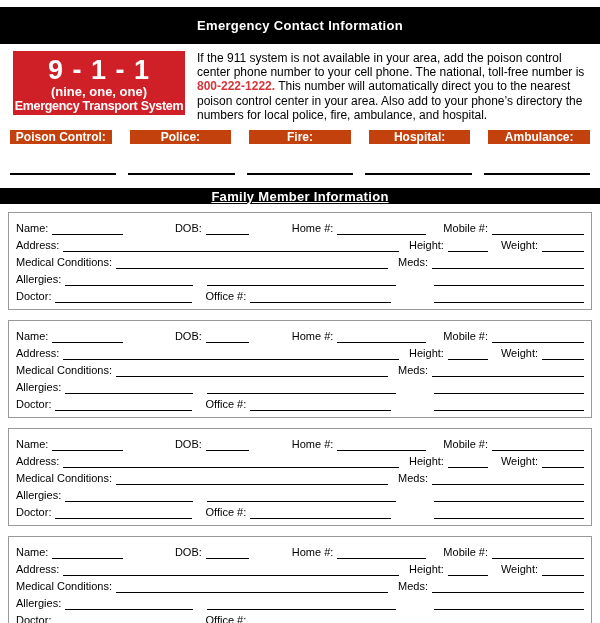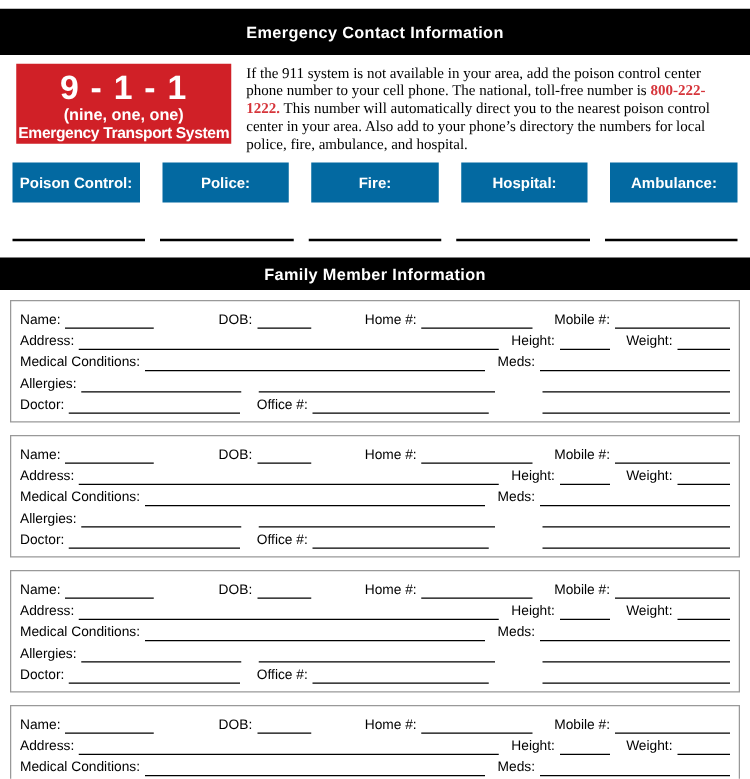--- a/index.html
+++ b/index.html
@@ -11,44 +11,44 @@
     font-family: "Liberation Sans", "DejaVu Sans", sans-serif;
     color: #000;
   }
   .bar {
     background: #000;
     color: #fff;
     height: 37px;
     display: flex; align-items: center; justify-content: center;
     font-size: 13px; font-weight: bold; letter-spacing: .3px;
   }
-  .family-bar { height: 26px; margin-top: 13px; }
+  .family-bar { height: 16px; margin-top: 13px; text-decoration: underline; }
 
   
   .top-section { display: flex; margin-top: 7px; padding: 0 10px 0 13px; }
   .red-box {
     width: 172px; height: 64px; flex: 0 0 auto;
     background: #d02027; color: #fff;
     text-align: center;
     padding-top: 5px;
   }
   .red-box .num { font-size: 27px; font-weight: bold; line-height: 28px; letter-spacing: 1px; }
   .red-box .words { font-size: 13px; font-weight: bold; line-height: 15px; }
   .red-box .sub { font-size: 12.5px; font-weight: bold; line-height: 15px; letter-spacing: -0.3px; white-space: nowrap; text-align: center; }
   .instructions {
     flex: 1 1 auto; margin-left: 12px;
-    font-size: 12px; line-height: 14.2px; font-family: Liberation Serif, serif;
+    font-size: 12px; line-height: 14.2px;
   }
   .phone { color: #d6353b; font-weight: bold; }
 
   
   .contact-row { display: flex; gap: 18px; margin: 8px 10px 0; }
   .contact-label {
-    flex: 1 1 0; height: 32px;
-    background: #0369a1; color: #fff;
+    flex: 1 1 0; height: 14px;
+    background: #c2410c; color: #fff;
     display: flex; align-items: center; justify-content: center;
     font-size: 12px; font-weight: bold;
   }
   .contact-lines { display: flex; gap: 12px; margin: 29px 10px 0; }
   .contact-lines .cline { flex: 1 1 0; border-bottom: 2px solid #000; height: 2px; }
 
   
   .member-list { margin: 8px 8px 0; display: flex; flex-direction: column; gap: 10px; }
   .member-box {
     border: 1px solid #999;

